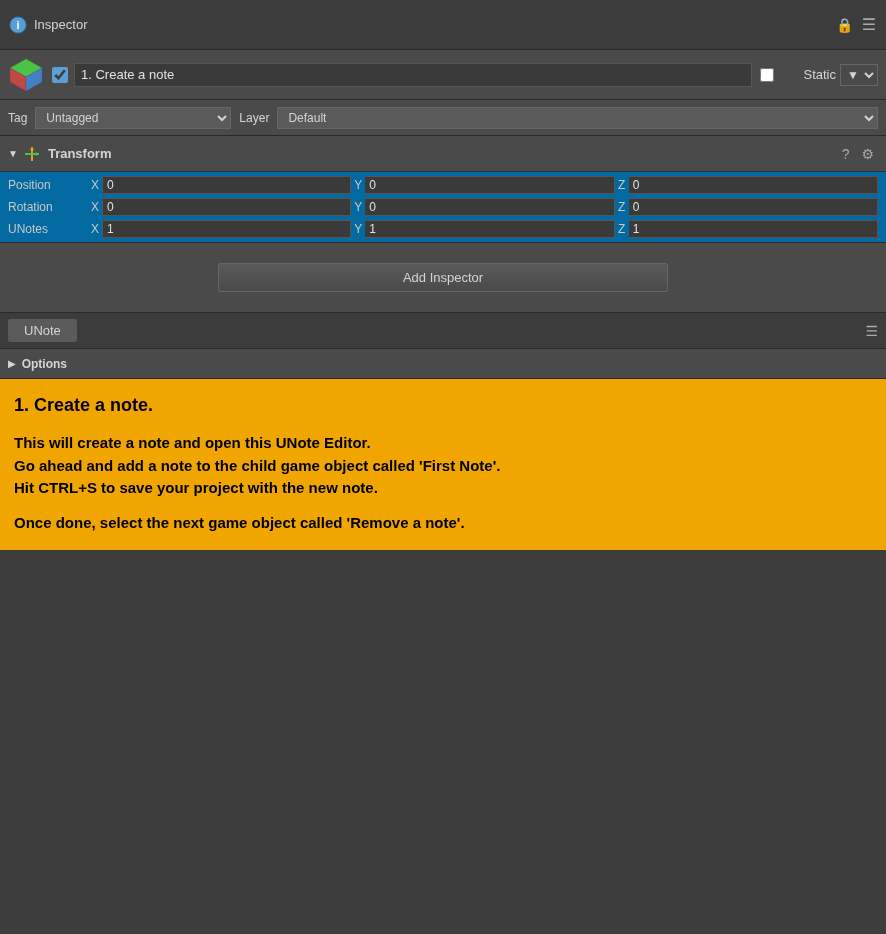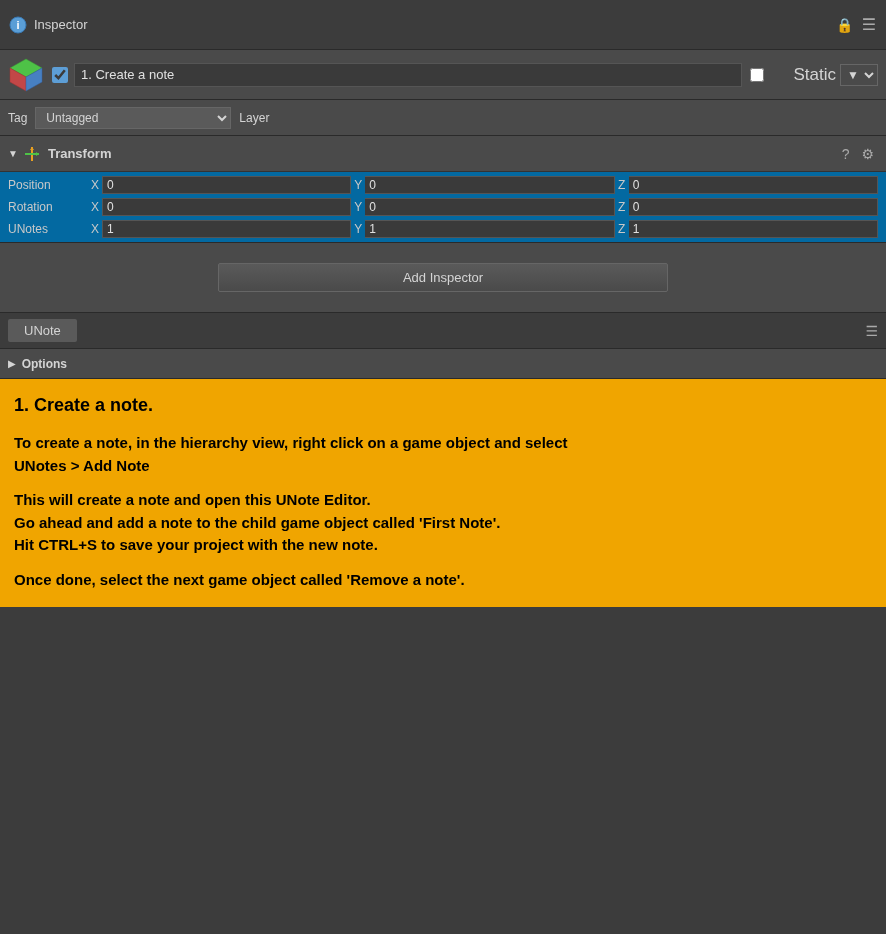--- a/index.html
+++ b/index.html
@@ -94,21 +94,21 @@
       margin-left: 8px;
       gap: 4px;
     }
     .static-checkbox {
       width: 14px;
       height: 14px;
       accent-color: #5d9ed6;
     }
     .static-label {
       color: #d4d4d4;
-      font-size: 17px;
+      font-size: 13px;
       margin-left: 25px;
     }
     .static-dropdown {
       background: #4a4a4a;
       border: 1px solid #666;
       color: #d4d4d4;
       font-size: 12px;
       padding: 1px 2px;
       height: 22px;
       cursor: pointer;
@@ -356,20 +356,23 @@
     </select>
   </div>
 </div>
 
 <div class="tag-layer-row">
   <span class="tag-label">Tag</span>
   <select class="tag-select">
     <option>Untagged</option>
   </select>
   <span class="layer-label">Layer</span>
+  <select class="layer-select">
+    <option>Default</option>
+  </select>
 </div>
 
 <div class="transform-header">
   <span class="expand-arrow">▼</span>
   <div class="transform-icon">
     <svg width="18" height="18" viewBox="0 0 18 18">
       <line x1="9" y1="2" x2="9" y2="16" stroke="#e8a020" stroke-width="2"></line>
       <line x1="2" y1="9" x2="16" y2="9" stroke="#4ec247" stroke-width="2"></line>
       <polygon points="9,2 7,5 11,5" fill="#e8a020"></polygon>
       <polygon points="16,9 13,7 13,11" fill="#4ec247"></polygon>
@@ -449,17 +452,16 @@
 </div>
 
 <div class="options-row">
   <span class="options-arrow">▶</span>
   <span class="options-label">Options</span>
 </div>
 
 <div class="note-content">
   <div class="note-title">1. Create a note.</div>
   <div class="note-body">
-    <p>To create a note, in the hierarchy view, right click on a game object and select<br>UNotes &gt; Add Note</p>
     <p>This will create a note and open this UNote Editor.<br>Go ahead and add a note to the child game object called 'First Note'.<br>Hit CTRL+S to save your project with the new note.</p>
     <p>Once done, select the next game object called 'Remove a note'.</p>
   </div>
 </div>
 
 </body></html>

